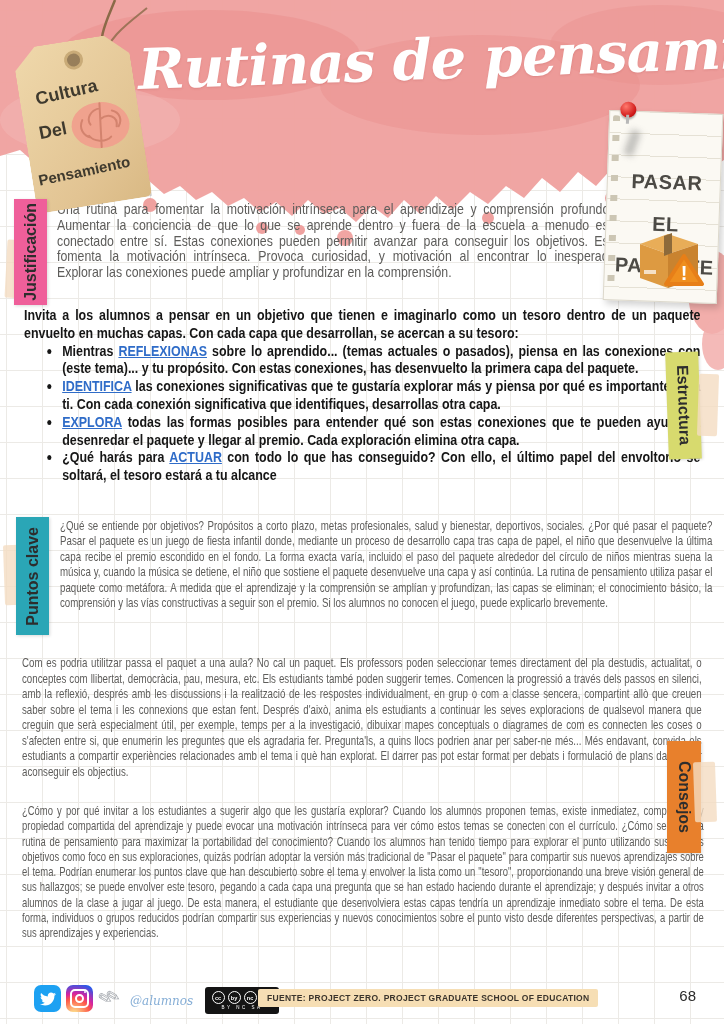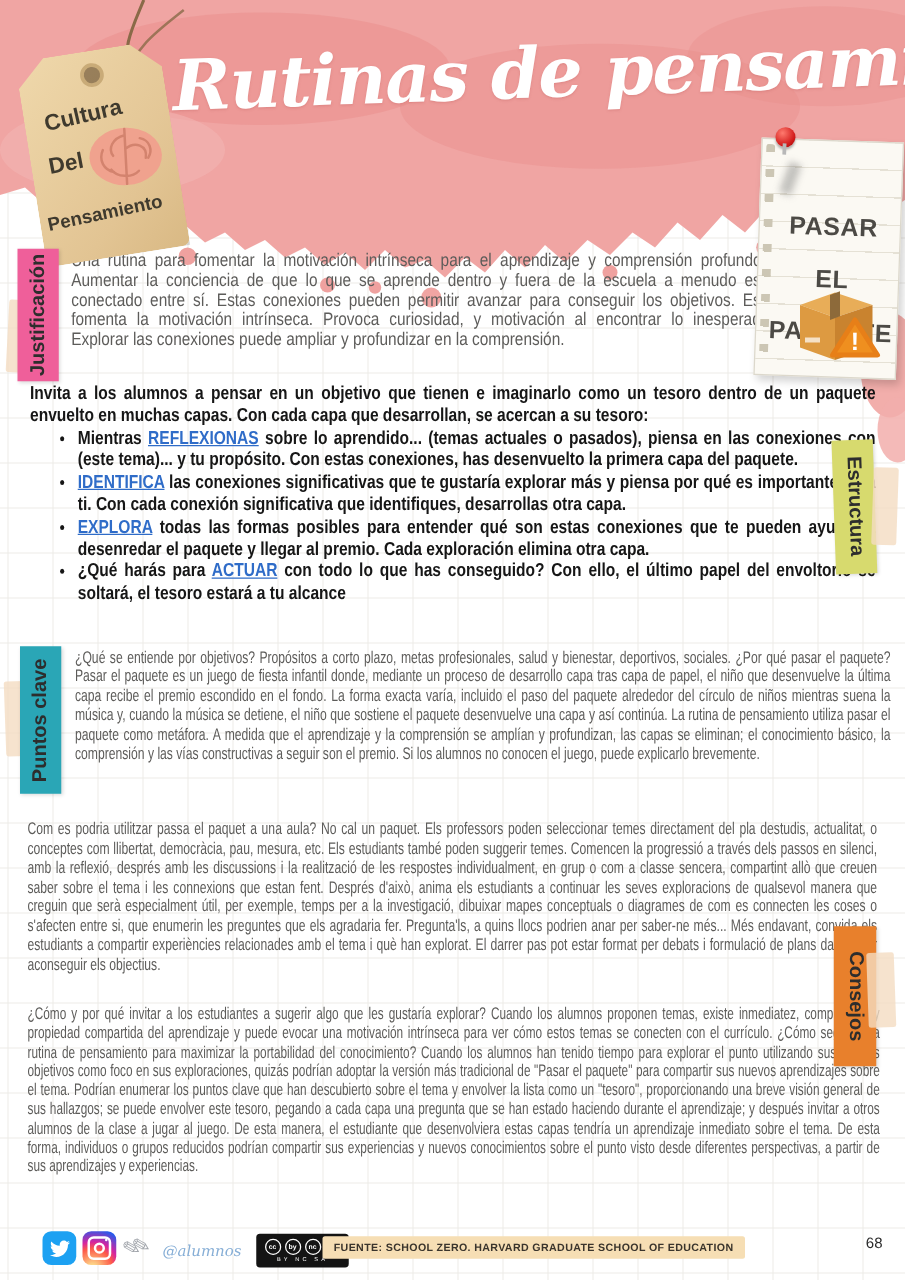--- a/index.html
+++ b/index.html
@@ -102,21 +102,21 @@
   .cc-badge{position:absolute;top:5px;left:205px;width:74px;height:27px;background:#141414;
     border-radius:3px;display:flex;flex-direction:column;align-items:center;justify-content:center;gap:1px;}
   .cc-row{display:flex;gap:3px;}
   .cc-circle{width:11px;height:11px;border:1px solid #fff;border-radius:50%;color:#fff;
     font-size:5.5px;font-weight:bold;display:flex;align-items:center;justify-content:center;
     text-transform:lowercase;}
   .cc-caption{color:#fff;font-size:4.5px;letter-spacing:2.5px;}
   .source-badge{position:absolute;top:7px;left:258px;background:#f6deb4;color:#3a342c;
     font-size:8.5px;font-weight:bold;padding:4px 9px;border-radius:2px;letter-spacing:.3px;
     white-space:nowrap;}
-  .page-num{position:absolute;top:5px;right:18px;font-size:12px;color:#2b2b2b;}
+  .page-num{position:absolute;top:5px;right:28px;font-size:15px;color:#2b2b2b;}
 </style>
 </head>
 <body>
 
 <div id="page">
 
   <svg class="header-svg" width="724" height="250" viewBox="0 0 724 250">
     <path d="M0,0 H724 V160 L704,172 686,158 668,176 650,162 632,178 614,166 596,186 578,172 560,192 542,178 524,198 506,186 488,204 470,192 452,210 436,196 420,214 404,200 388,218 372,206 356,222 340,208 324,214 308,200 292,216 276,202 260,212 244,198 228,206 212,192 196,200 180,186 164,194 148,180 132,188 116,174 100,180 84,166 68,172 52,158 36,164 20,150 L0,156 Z" fill="#efa19f" opacity="0.96"></path>
     <ellipse cx="210" cy="55" rx="150" ry="45" fill="#e88c8a" opacity="0.45"></ellipse>
     <ellipse cx="480" cy="85" rx="160" ry="50" fill="#e88c8a" opacity="0.4"></ellipse>
@@ -221,17 +221,17 @@
     <div class="handle">@alumnos</div>
     <div class="cc-badge">
       <div class="cc-row">
         <span class="cc-circle">cc</span>
         <span class="cc-circle">by</span>
         <span class="cc-circle">nc</span>
         <span class="cc-circle">sa</span>
       </div>
       <div class="cc-caption">BY NC SA</div>
     </div>
-    <div class="source-badge">FUENTE: SCHOOL ZERO. HARVARD GRADUATE SCHOOL OF EDUCATION</div>
+    <div class="source-badge">FUENTE: PROJECT ZERO. PROJECT GRADUATE SCHOOL OF EDUCATION</div>
     <div class="page-num">68</div>
   </div>
 
 </div>
 
 </body></html>

